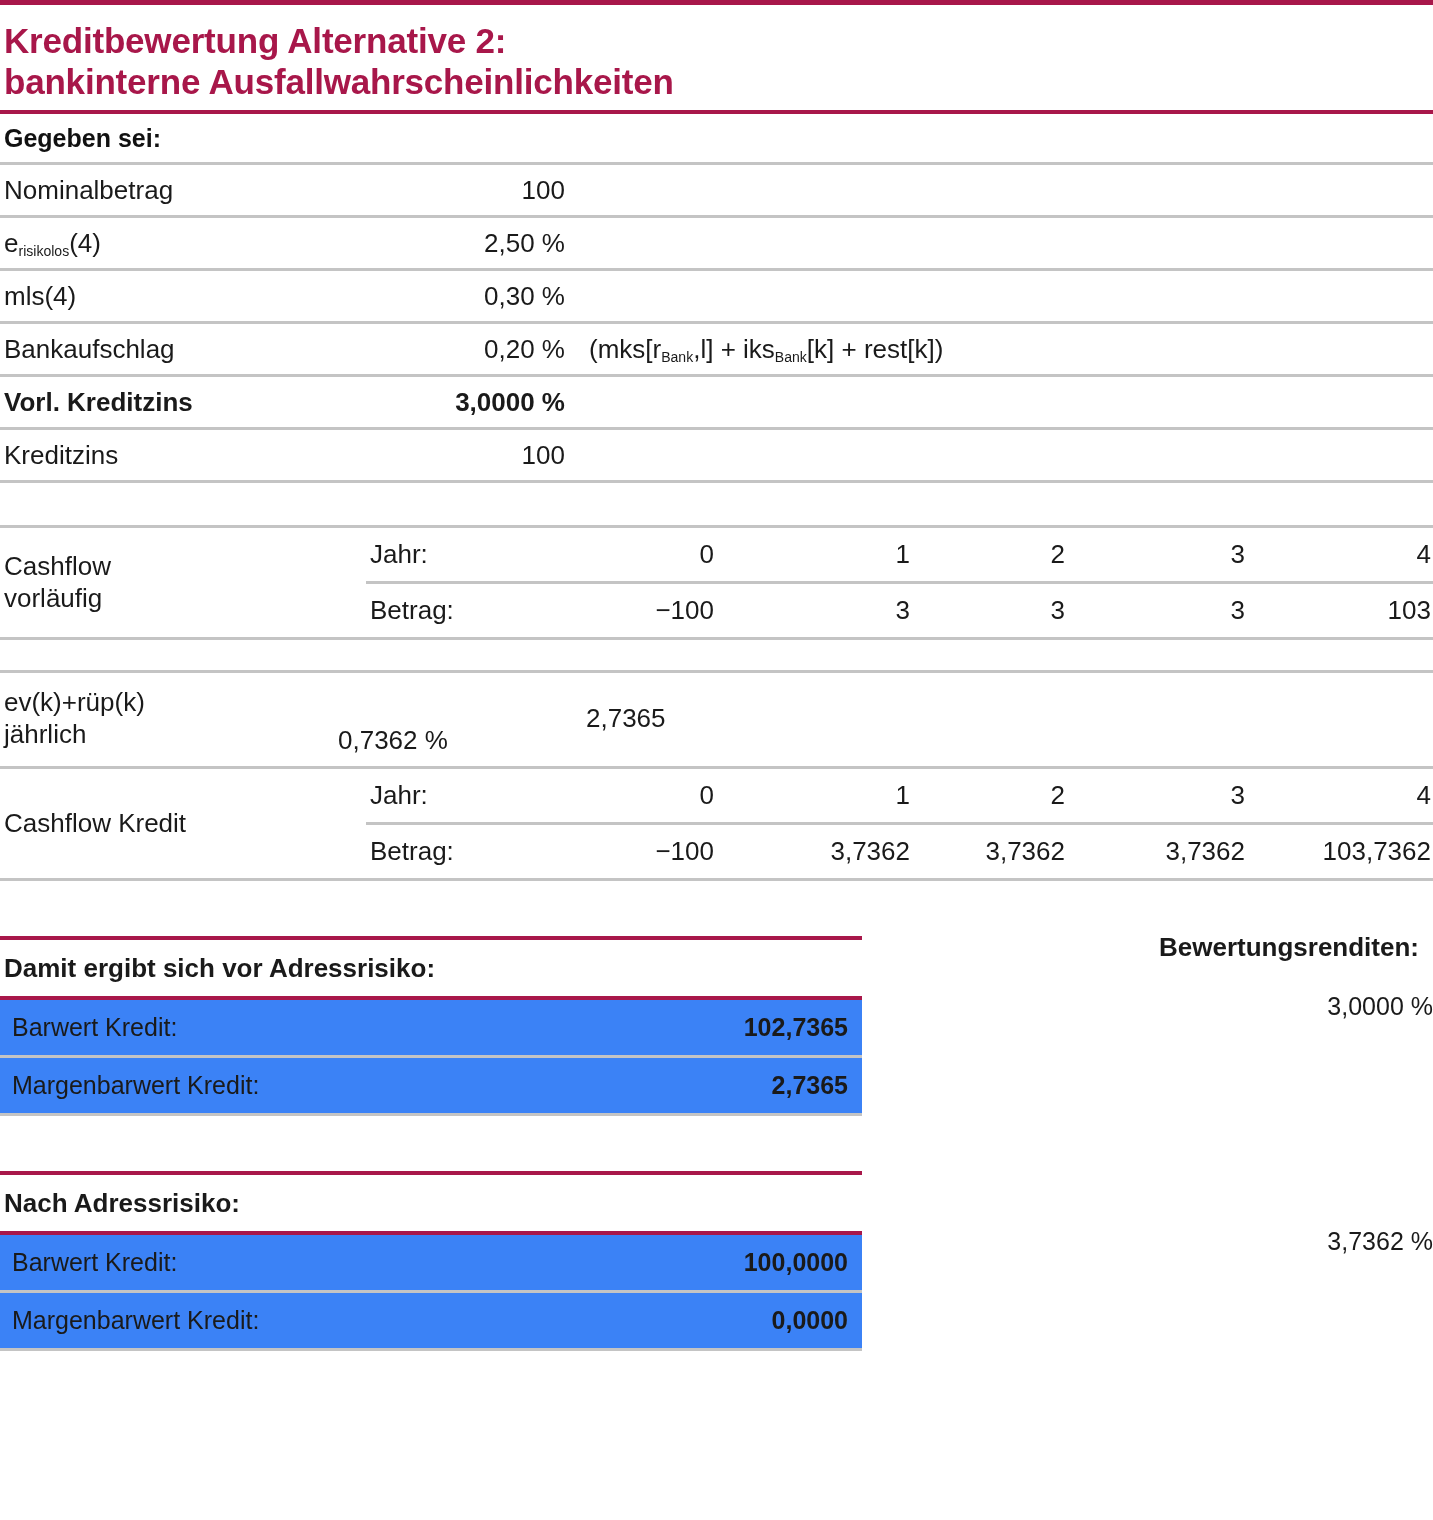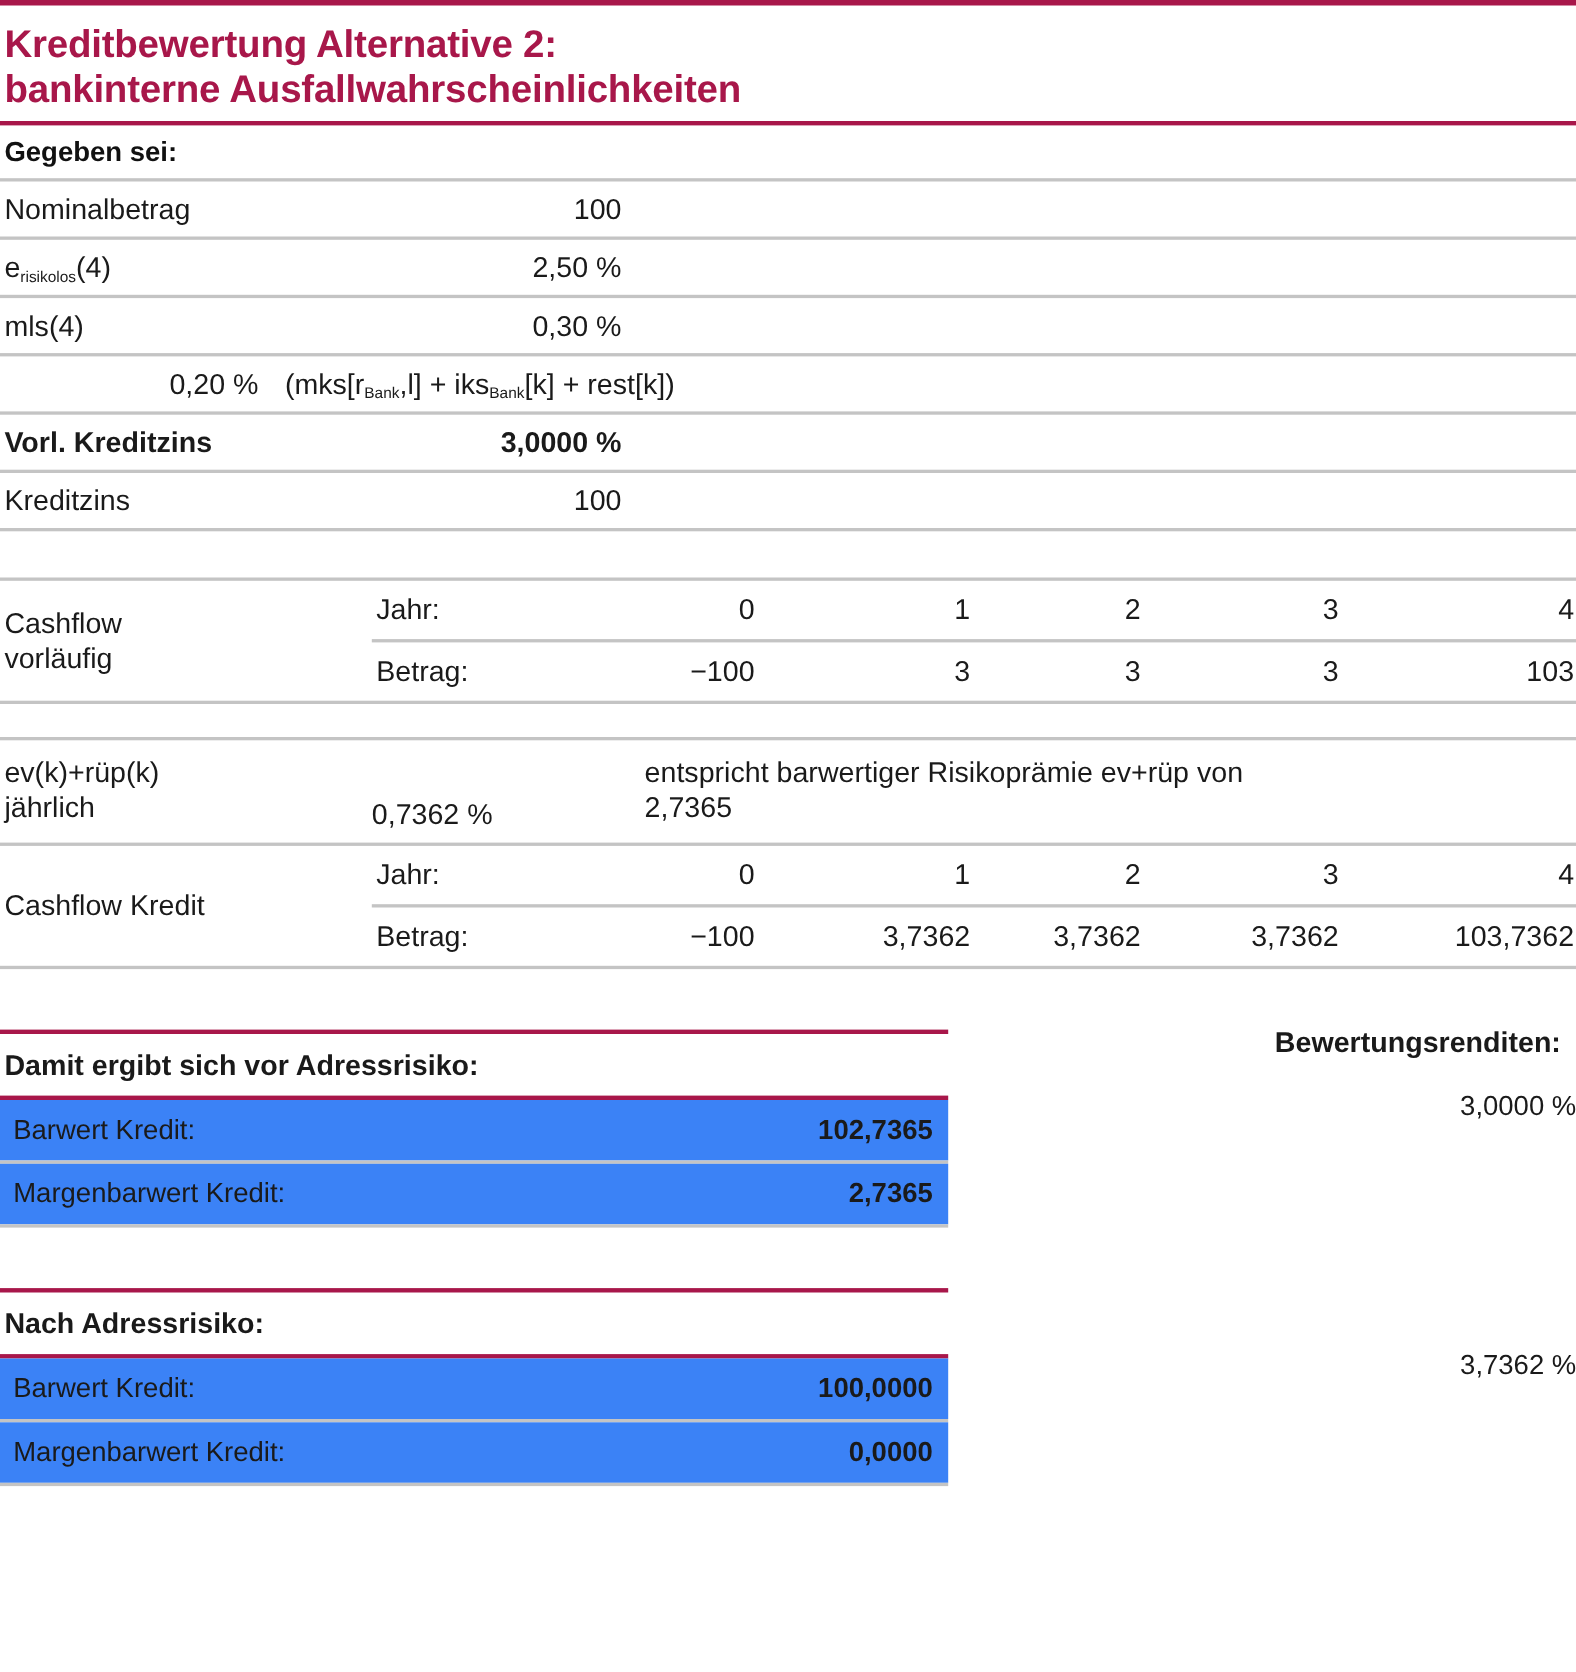--- a/index.html
+++ b/index.html
@@ -65,21 +65,21 @@
   .bold { font-weight: bold; }
 
   sub.sub {
     font-size: 0.54em;
     vertical-align: baseline;
     position: relative;
     top: 0.30em;
   }
 
   
-  .cf-block { display: flex; align-items: stretch; }
+  .cf-block { display: flex; align-items: stretch; gap: 28px; }
   .cf-name {
     width: 338px;
     font-size: 26px;
     line-height: 1.22;
     padding-left: 4px;
     display: flex;
     align-items: center;
   }
   .cf-name.two-line { align-items: center; }
   .cf-table { flex: 1 1 auto; }
@@ -182,20 +182,21 @@
   <div class="grow">
     <div class="grow-inner">
       <div class="g-label">mls(4)</div>
       <div class="g-val">0,30 %</div>
     </div>
   </div>
   <div class="rule-gray"></div>
 
   <div class="grow">
     <div class="grow-inner">
+      <div class="g-label">Bankaufschlag</div>
       <div class="g-val">0,20 %</div>
       <div class="g-extra"><span>(mks[r</span><sub class="sub">Bank</sub><span>,l] + iks</span><sub class="sub">Bank</sub><span>[k] + rest[k])</span></div>
     </div>
   </div>
   <div class="rule-gray"></div>
 
   <div class="grow">
     <div class="grow-inner bold">
       <div class="g-label">Vorl. Kreditzins</div>
       <div class="g-val">3,0000 %</div>
@@ -246,21 +247,20 @@
   <div class="spacer-md"></div>
   <div class="rule-gray"></div>
 
   <div class="ev-row">
     <div class="ev-label">
       <div>ev(k)+rüp(k)</div>
       <div>jährlich</div>
     </div>
     <div class="ev-val">0,7362 %</div>
     <div class="ev-text">
-      <div>entspricht barwertiger Risikoprämie ev+rüp von</div>
       <div>2,7365</div>
     </div>
   </div>
   <div class="rule-gray"></div>
 
   <div class="cf-block">
     <div class="cf-name">Cashflow Kredit</div>
     <div class="cf-table">
       <div class="cf-row">
         <div class="cf2-rowlabel">Jahr:</div>

